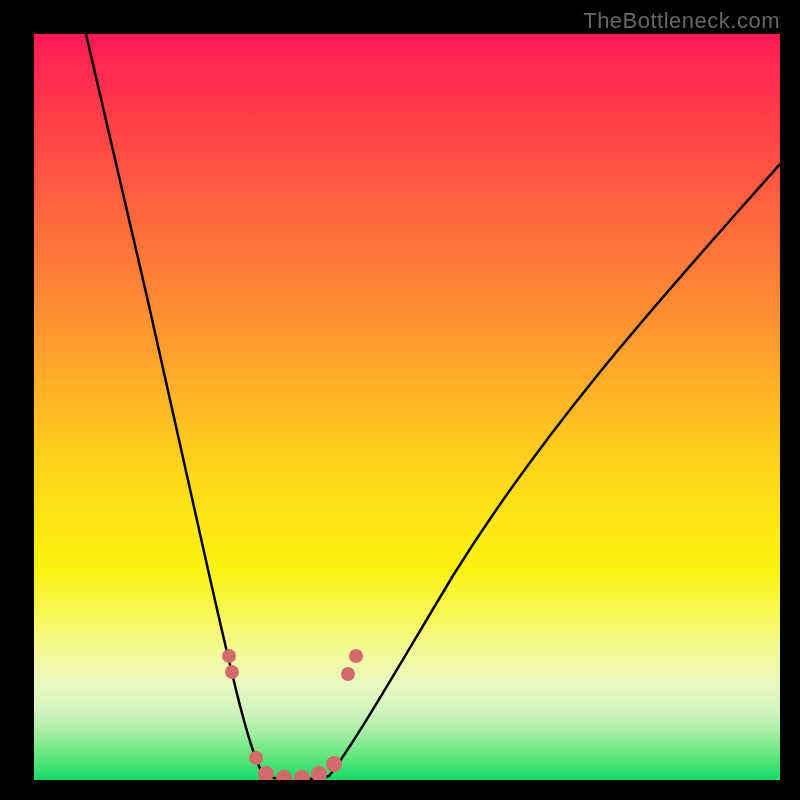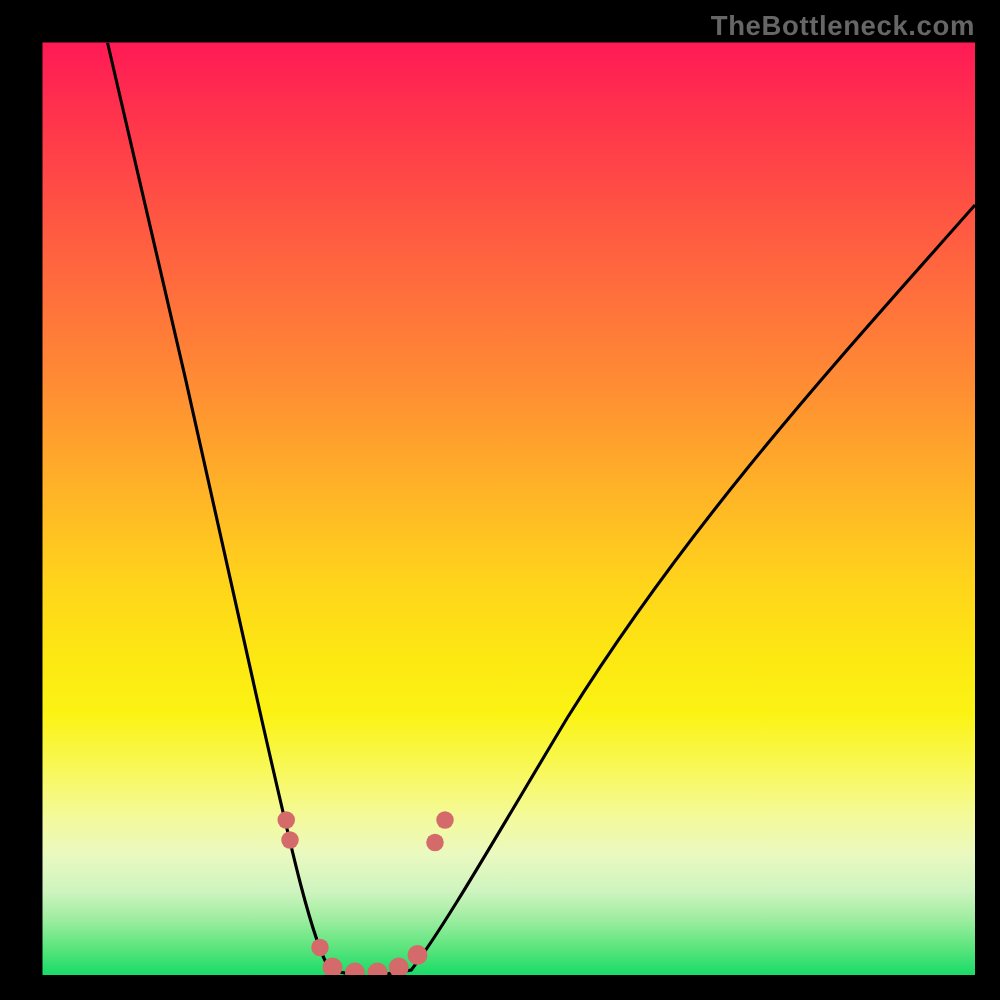--- a/index.html
+++ b/index.html
@@ -15,21 +15,21 @@
     position: relative;
     width: 800px;
     height: 800px;
   }
   .watermark {
     position: absolute;
     top: 8px;
     right: 20px;
     color: #666;
     font-size: 22px;
-    font-weight: 700;
+    font-weight: 400;
     letter-spacing: 0.5px;
     z-index: 10;
   }
   .plot-frame {
     position: absolute;
     left: 34px;
     top: 34px;
     width: 746px;
     height: 746px;
     background: #000;

